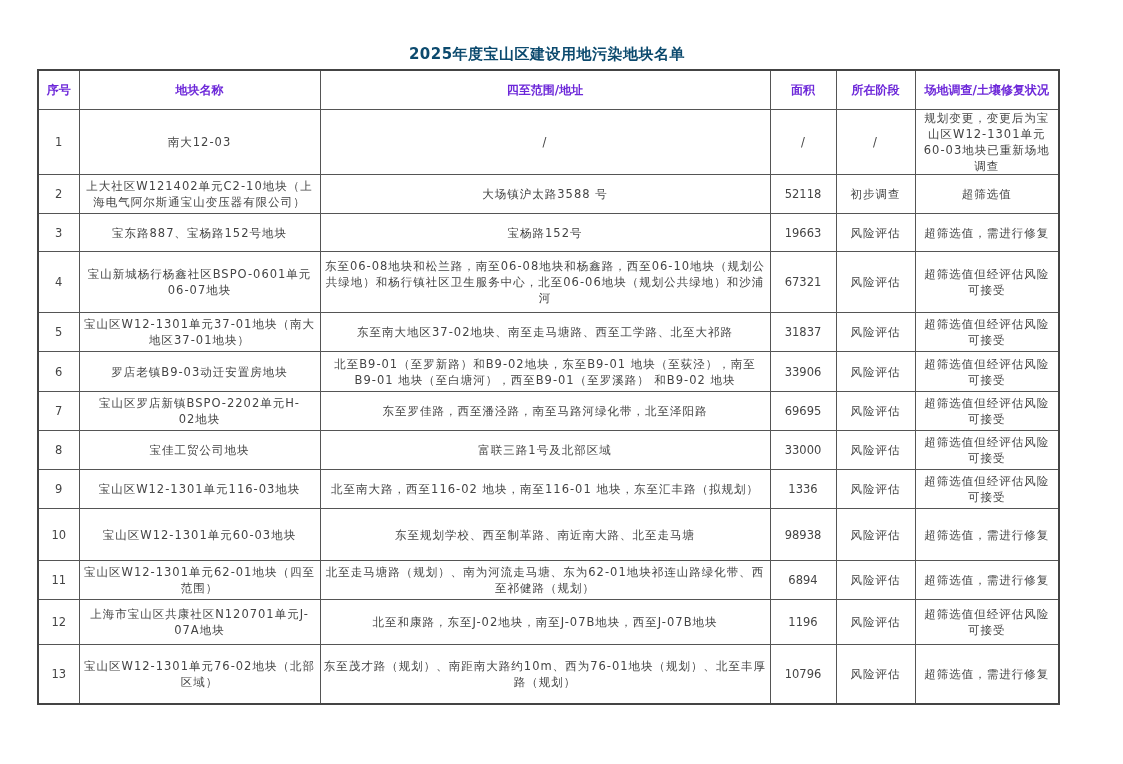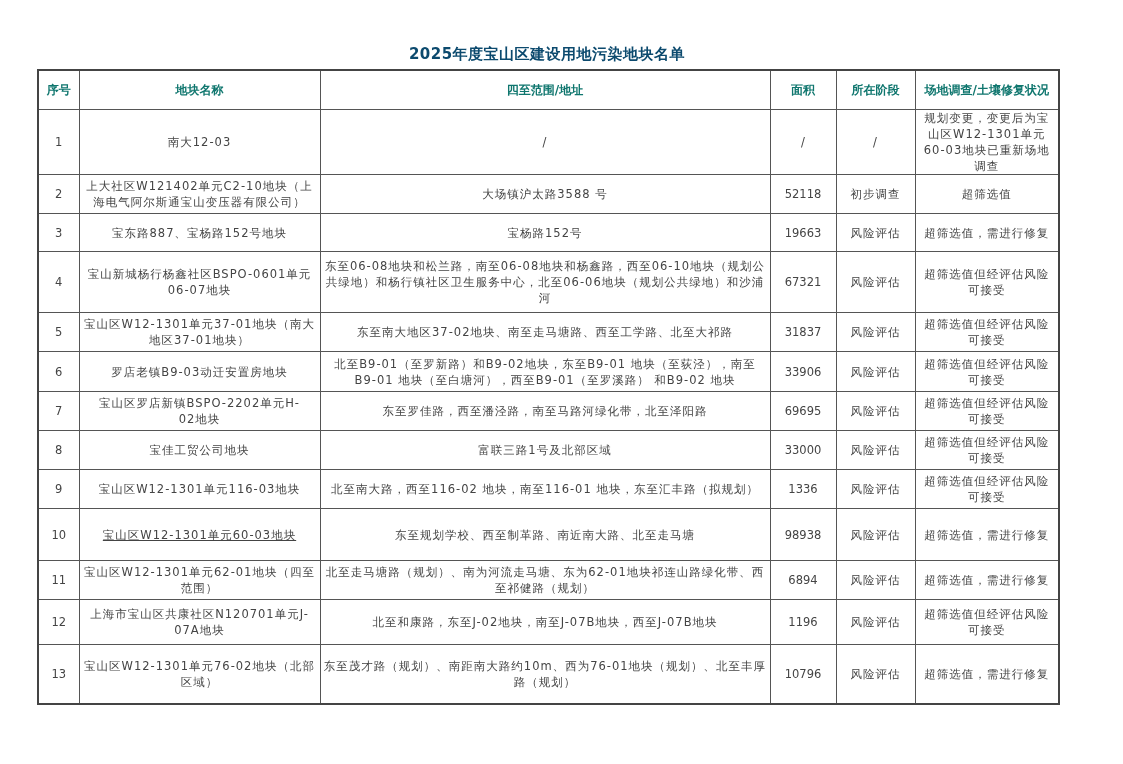--- a/index.html
+++ b/index.html
@@ -4,21 +4,21 @@
 <style>
   html, body { margin:0; padding:0; background:#ffffff; }
   body { width:1123px; height:764px; position:relative; overflow:hidden;
          font-family:"DejaVu Sans", "Liberation Sans", sans-serif; color:#3a3a3a; }
   .title { position:absolute; left:0; top:45px; width:1094px; text-align:center;
            font-size:15px; font-weight:bold; color:#0c4a6e; letter-spacing:0.5px; }
   table { position:absolute; left:37px; top:69px; border-collapse:collapse;
           table-layout:fixed; width:1021px; }
   td, th { border:1px solid #555; text-align:center; vertical-align:middle;
            font-size:11.5px; line-height:16px; padding:0 3px; overflow:hidden; }
-  th { font-weight:bold; color:#0f766e; font-size:12px; height:38px; }
+  th { font-weight:bold; color:#6d28d9; font-size:12px; height:38px; }
   td { color:#444; letter-spacing:1px; }
   td.num { letter-spacing:0; }
   table { border:2px solid #444; }
 </style>
 </head>
 <body>
 
 <div class="title">2025年度宝山区建设用地污染地块名单</div>
 
 <table>
@@ -108,21 +108,21 @@
       <tr style="height: 39px;">
         <td class="num">9</td>
         <td style="padding: 0px 4px;">宝山区W12-1301单元116-03地块</td>
         <td>北至南大路，西至116-02 地块，南至116-01 地块，东至汇丰路（拟规划）</td>
         <td class="num">1336</td>
         <td>风险评估</td>
         <td style="padding: 0px 4px;">超筛选值但经评估风险可接受</td>
       </tr>
       <tr style="height: 52px;">
         <td class="num">10</td>
-        <td style="padding: 0px 12px; text-decoration: underline;">宝山区W12-1301单元60-03地块</td>
+        <td style="padding: 0px 12px;">宝山区W12-1301单元60-03地块</td>
         <td>东至规划学校、西至制革路、南近南大路、北至走马塘</td>
         <td class="num">98938</td>
         <td>风险评估</td>
         <td style="padding: 0px 4px;">超筛选值，需进行修复</td>
       </tr>
       <tr style="height: 39px;">
         <td class="num">11</td>
         <td style="padding: 0px 4px;">宝山区W12-1301单元62-01地块（四至范围）</td>
         <td>北至走马塘路（规划）、南为河流走马塘、东为62-01地块祁连山路绿化带、西至祁健路（规划）</td>
         <td class="num">6894</td>

